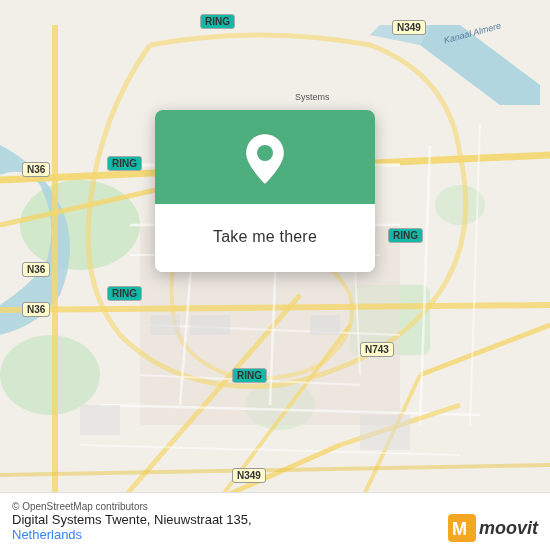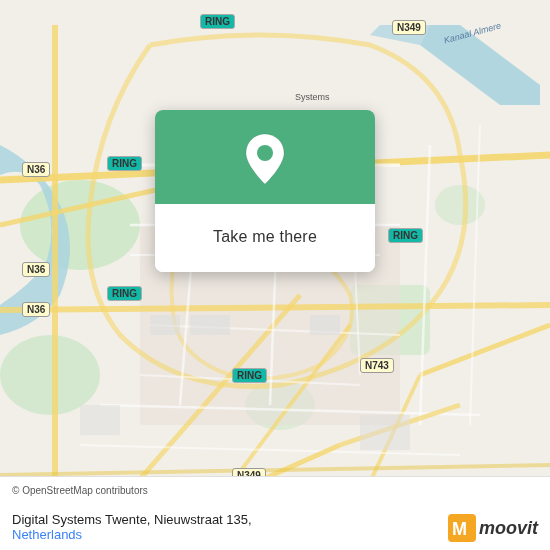--- a/index.html
+++ b/index.html
@@ -80,21 +80,21 @@
     #bottom-bar {
       position: absolute;
       bottom: 0;
       left: 0;
       width: 100%;
       background: white;
       padding: 8px 12px 8px 12px;
       border-top: 1px solid #e0e0e0;
       display: flex;
       flex-direction: column;
-      gap: 16px;
+      gap: 0;
     }
 
     #attribution {
       font-size: 10px;
       color: #555;
     }
 
     #address-line {
       font-size: 13px;
       color: #222;
@@ -202,21 +202,21 @@
     <rect x="80" y="380" width="40" height="30" fill="#ddd" opacity="0.5" rx="1"></rect>
 
     <line x1="0" y1="450" x2="550" y2="440" stroke="#e8c84a" stroke-width="4" opacity="0.5"></line>
   </svg>
 
   <div class="road-badge national" style="left:22px; top:162px">N36</div>
   <div class="road-badge national" style="left:22px; top:262px">N36</div>
   <div class="road-badge national" style="left:22px; top:302px">N36</div>
   <div class="road-badge national" style="left:232px; top:468px">N349</div>
   <div class="road-badge national" style="left:392px; top:20px">N349</div>
-  <div class="road-badge national" style="left:360px; top:358px">N743</div>
+  <div class="road-badge national" style="left:360px; top:342px">N743</div>
   <div class="road-badge" style="left:200px; top:14px">RING</div>
   <div class="road-badge" style="left:107px; top:156px">RING</div>
   <div class="road-badge" style="left:107px; top:286px">RING</div>
   <div class="road-badge" style="left:232px; top:368px">RING</div>
   <div class="road-badge" style="left:388px; top:228px">RING</div>
 
   <div id="location-card">
     <div id="card-green-section">
 
       <svg id="location-pin" viewBox="0 0 44 54" xmlns="http://www.w3.org/2000/svg">

